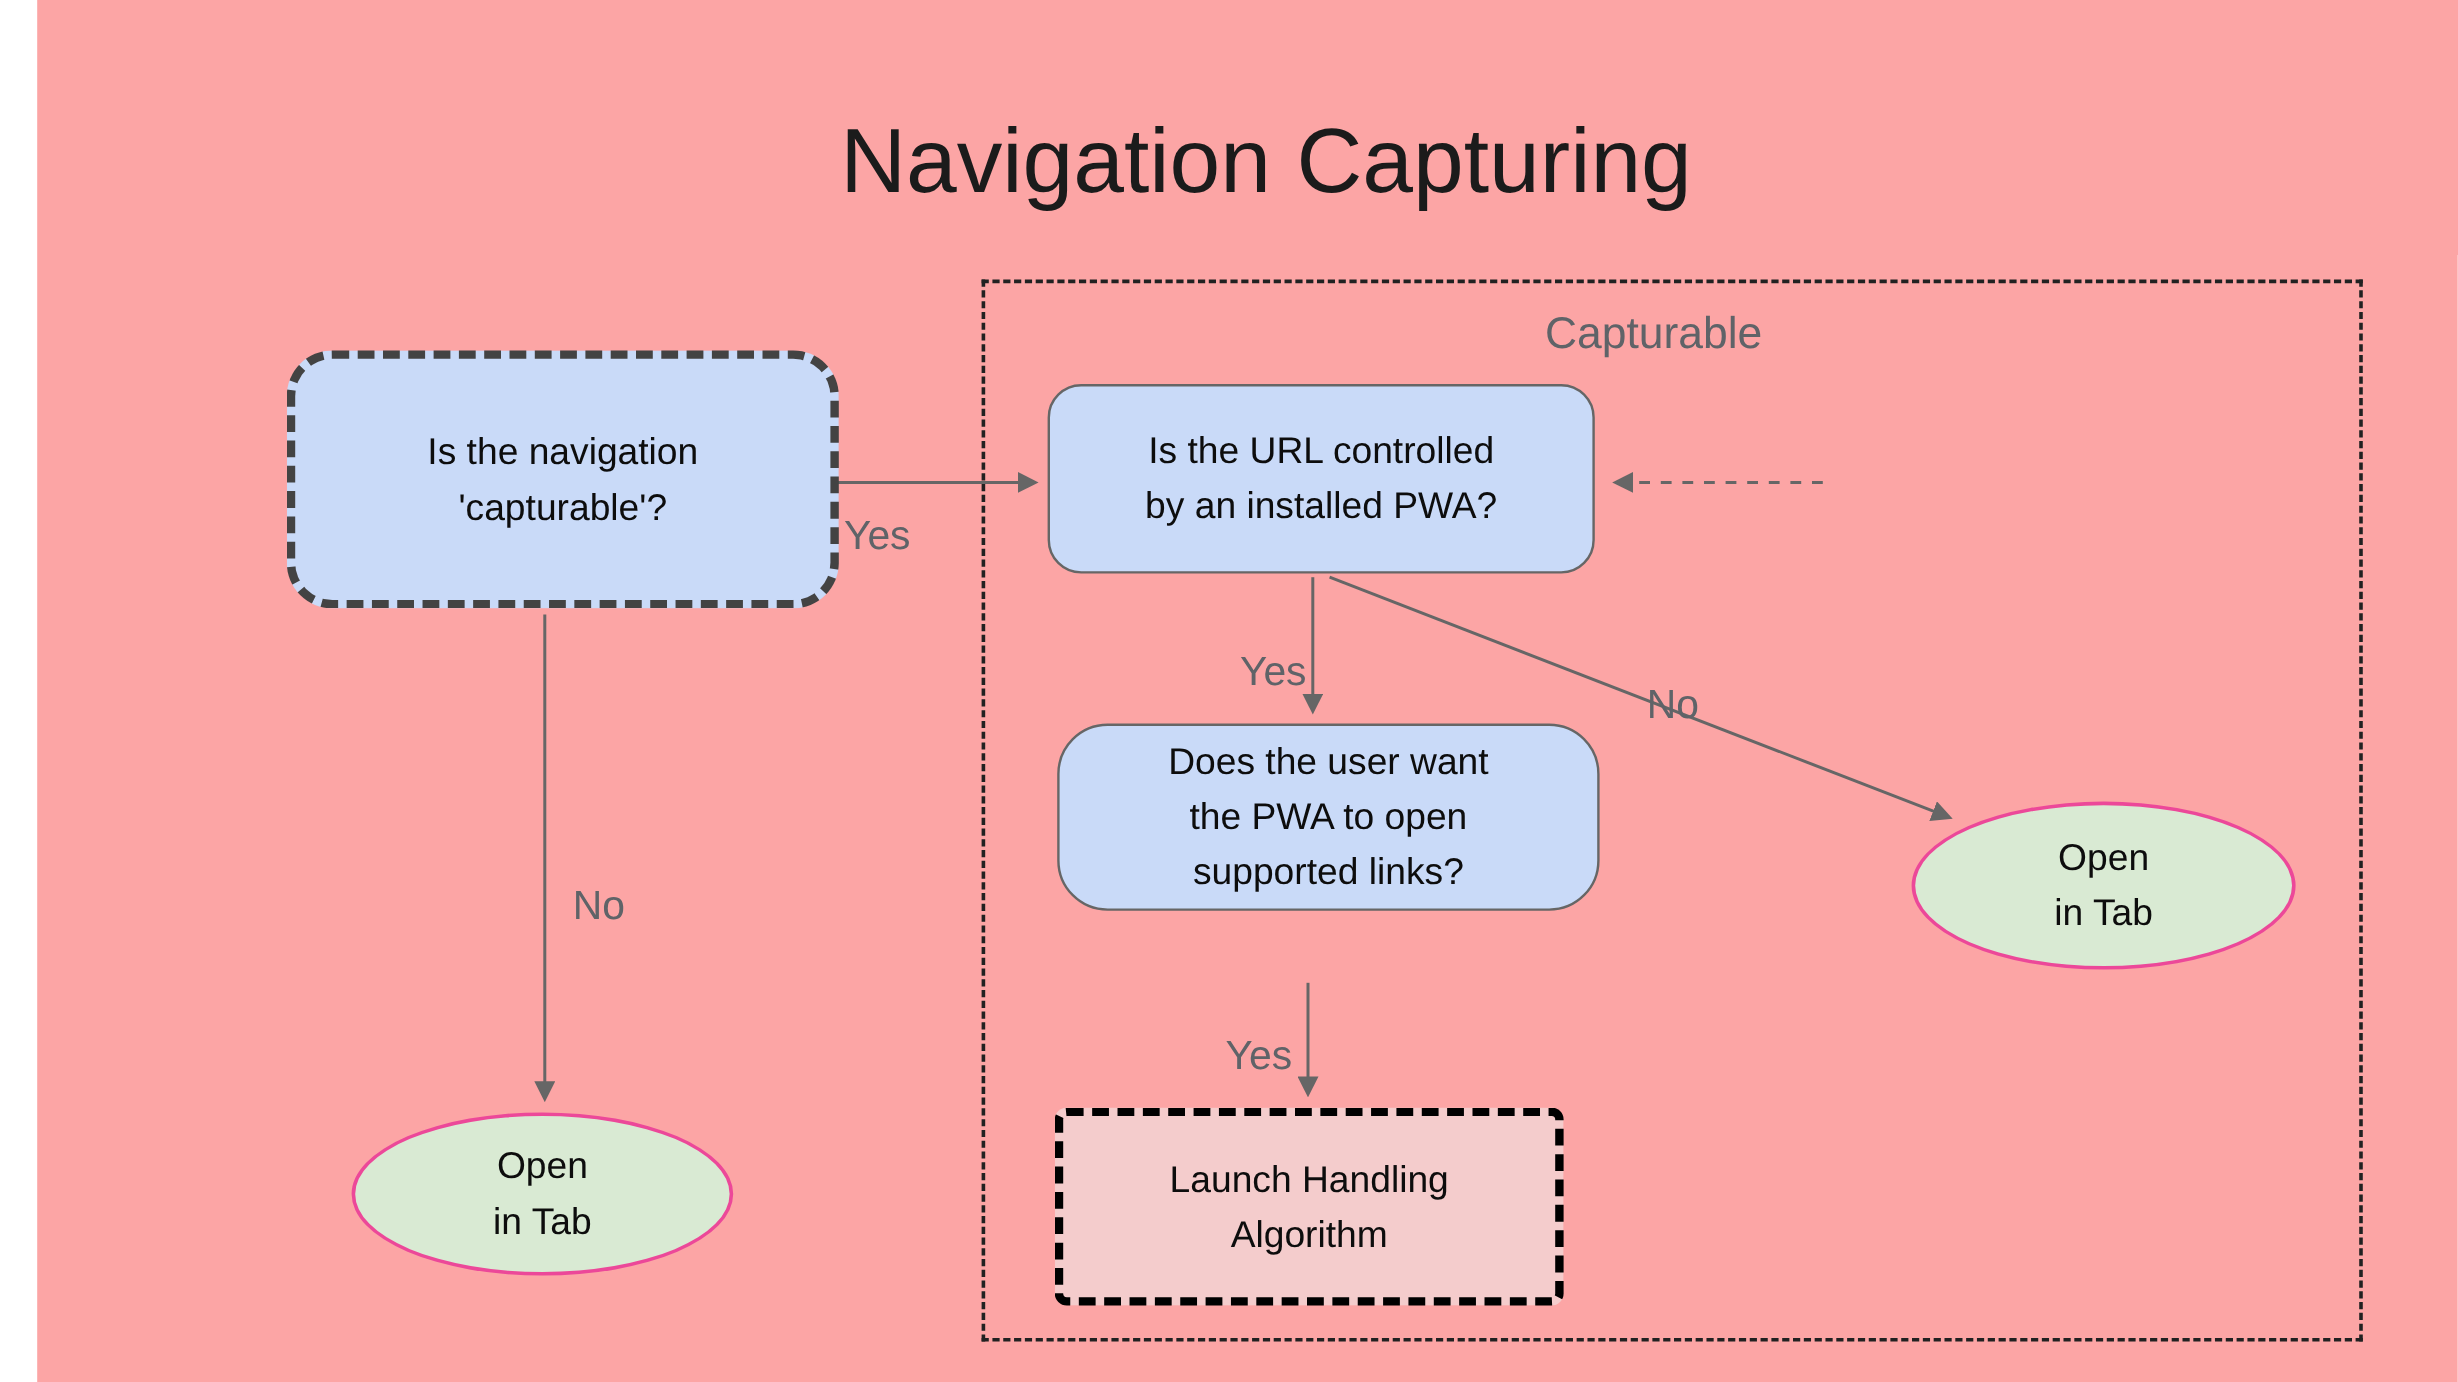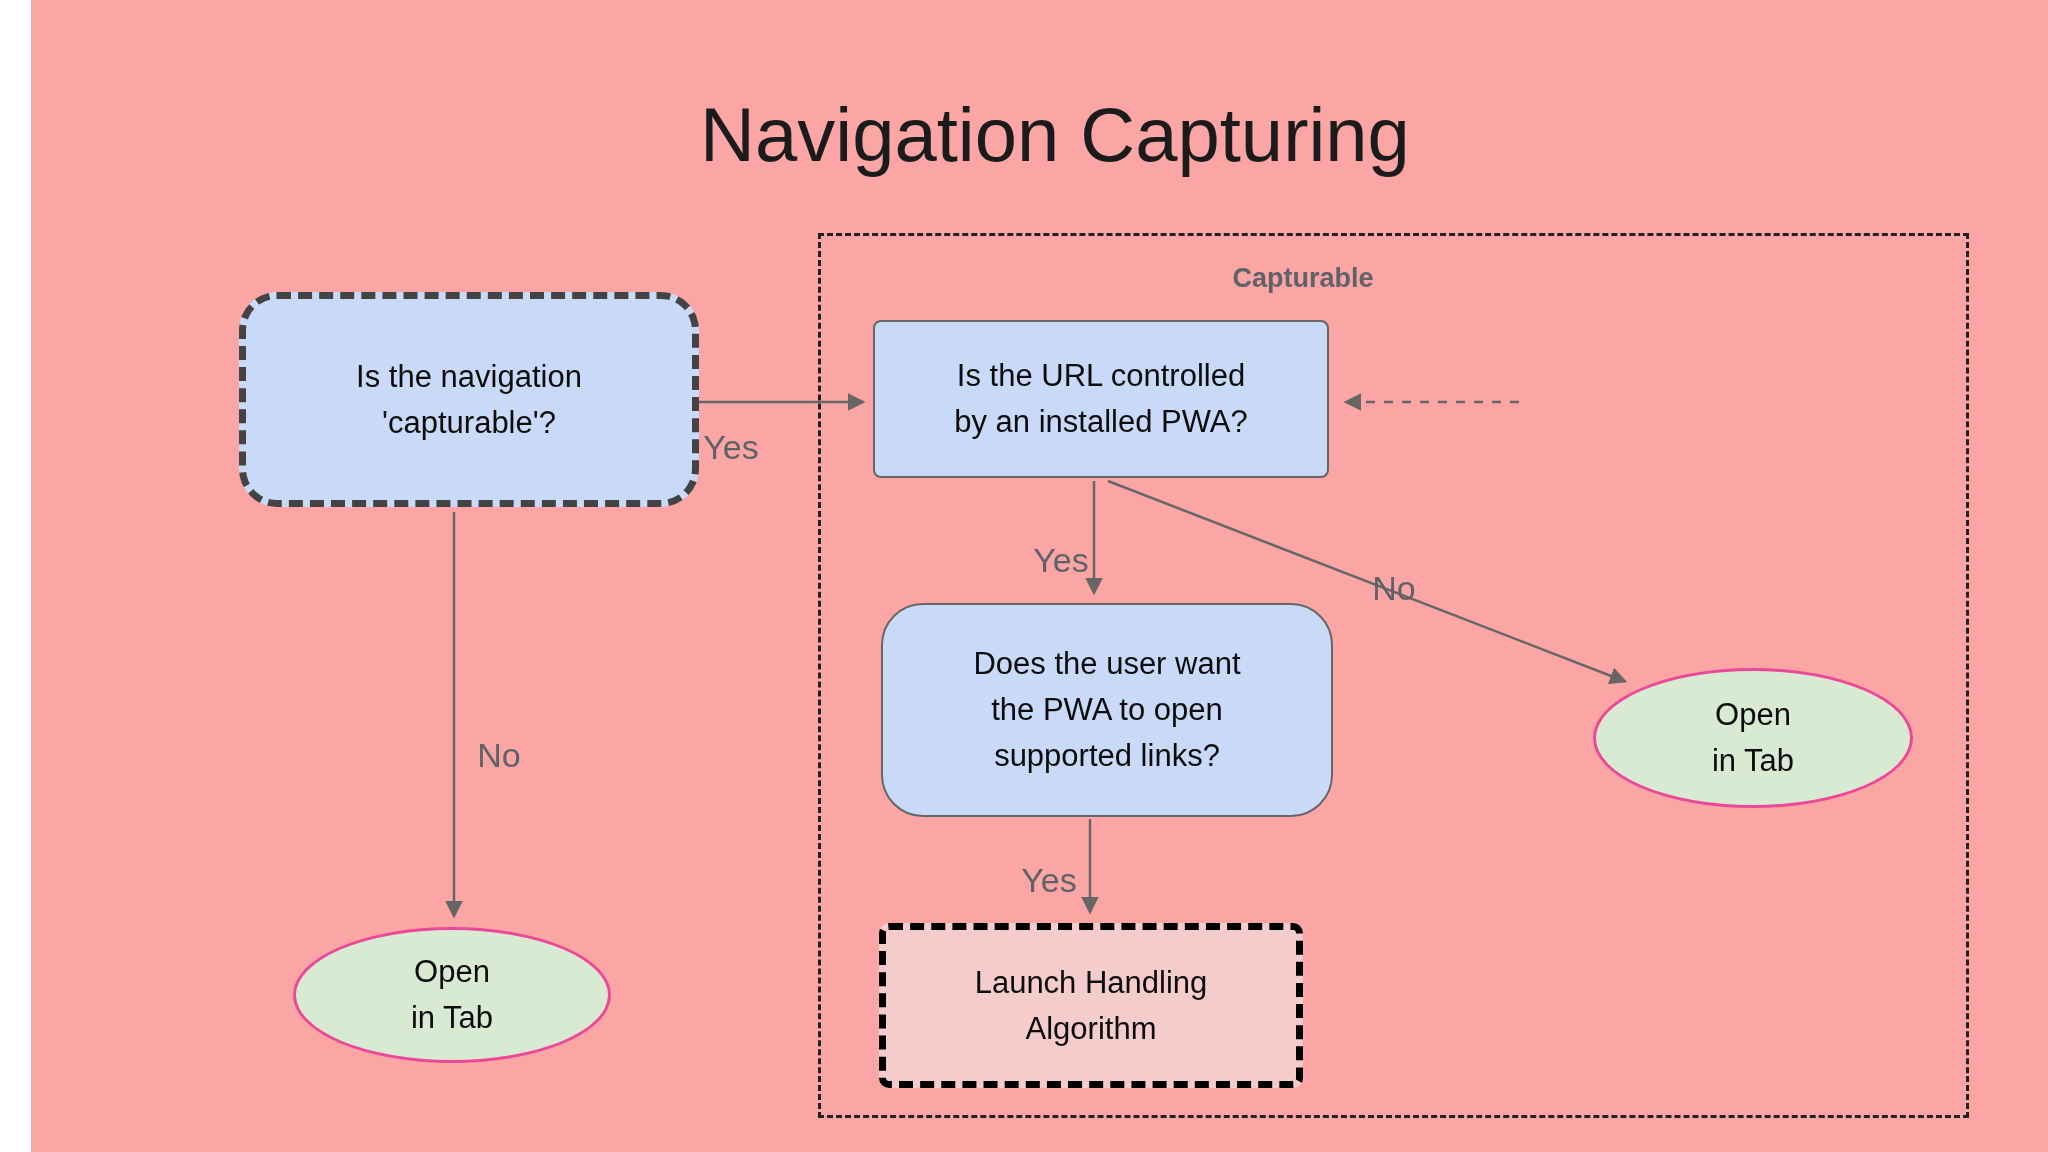--- a/index.html
+++ b/index.html
@@ -39,27 +39,26 @@
     left: 787px;
     top: 233px;
     width: 1151px;
     height: 885px;
     border: 3px dashed #212121;
     box-sizing: border-box;
     background: transparent;
   }
   .group-label {
     position: absolute;
-    left: 1272px;
+    left: 1347px;
     top: 278px;
     transform: translate(-50%, -50%);
-    font-size: 27px;
+    font-size: 37px;
     color: #5f6368;
     white-space: nowrap;
-    font-weight: bold;
   }
   .node {
     position: absolute;
     box-sizing: border-box;
     display: flex;
     align-items: center;
     justify-content: center;
     text-align: center;
     font-size: 31px;
     line-height: 46px;
@@ -69,30 +68,30 @@
   .node-capturable {
     left: 208px; top: 292px; width: 460px; height: 215px;
     background: #c9daf8;
     border: 7px dashed #434343;
     border-radius: 38px;
   }
   .node-pwa {
     left: 842px; top: 320px; width: 456px; height: 158px;
     background: #c9daf8;
     border: 2px solid #666666;
-    border-radius: 8px;
+    border-radius: 28px;
   }
   .node-db {
     left: 1490px; top: 313px; width: 430px; height: 167px;
     background: #efefef;
     border: 2px solid #666666;
     border-radius: 36px;
   }
   .node-does {
-    left: 850px; top: 603px; width: 452px; height: 214px;
+    left: 850px; top: 603px; width: 452px; height: 156px;
     background: #c9daf8;
     border: 2px solid #666666;
     border-radius: 42px;
   }
   .node-launch {
     left: 848px; top: 923px; width: 424px; height: 165px;
     background: #f4cccc;
     border: 7px dashed #000000;
     border-radius: 10px;
   }

